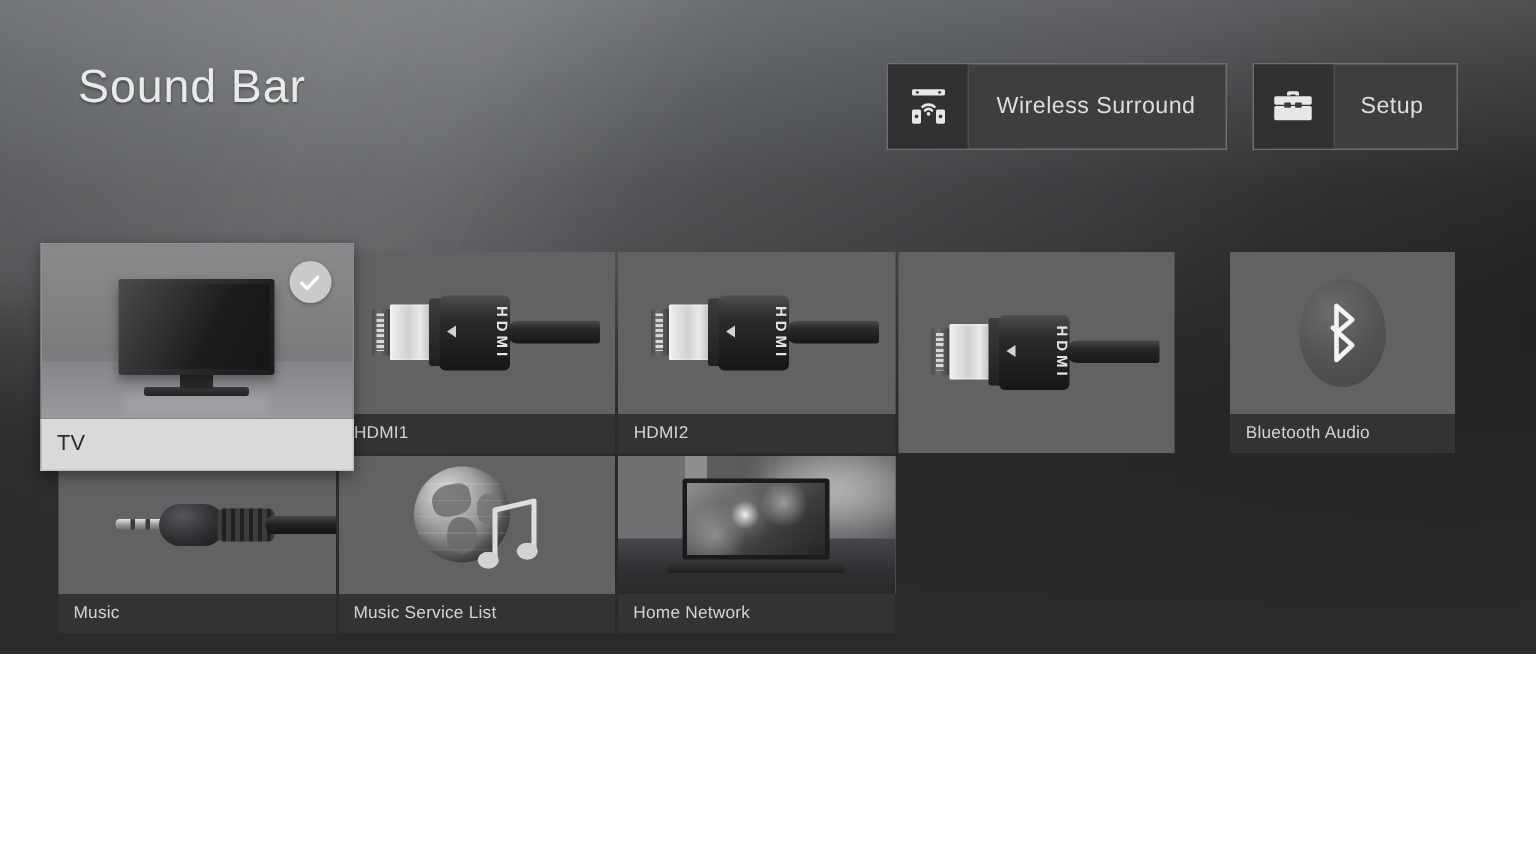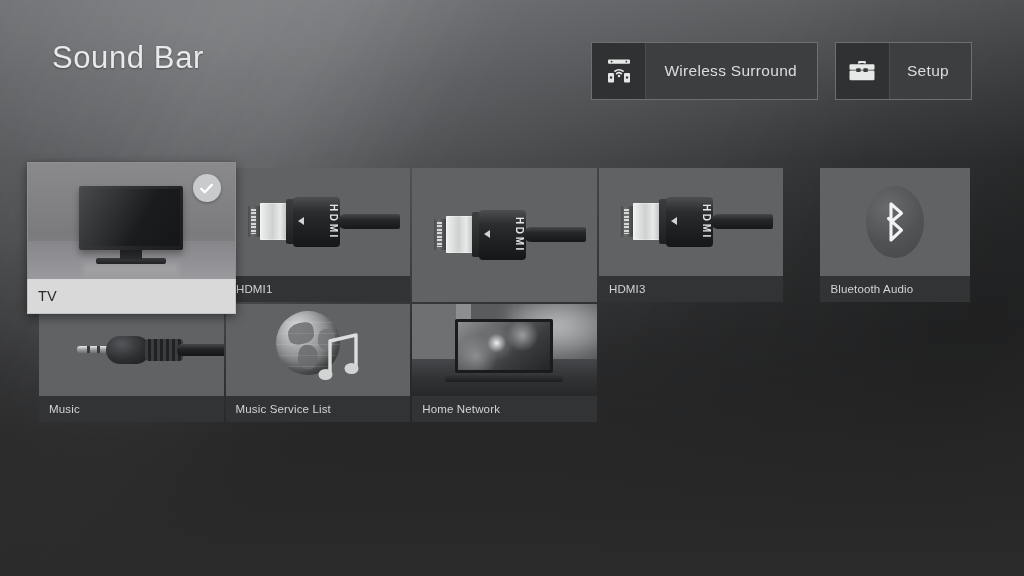--- a/index.html
+++ b/index.html
@@ -8,21 +8,21 @@
   html, body {
     width: 1024px;
     height: 576px;
     overflow: hidden;
     font-family: "Liberation Sans", sans-serif;
   }
 
   #screen {
     position: relative;
     width: 1024px;
-    height: 576px;
+    height: 436px;
     background: #be185d;
     overflow: hidden;
   }
 
   
   .bg-base {
     position: absolute;
     inset: 0;
     background:
       radial-gradient(ellipse 900px 520px at 18% 4%, #6e7073 0%, #5c5e61 22%, #4a4c4e 42%, #3a3b3d 62%, #2e2f30 80%, #2a2b2c 100%);
@@ -533,37 +533,37 @@
               <div class="h-tip"></div>
                 <div class="h-metal"></div>
                 <div class="h-collar"></div>
               <div class="h-body"></div>
                 <div class="h-tri"></div>
               <div class="h-text">HDMI</div>
               <div class="h-cable"></div>
             </div>
           </div>
         </div>
+        <div class="caption">HDMI2</div>
       </div>
 
       <div class="cell">
         <div class="thumb">
           <div class="hdmi-art">
             <div class="hdmi-wrap">
               <div class="h-tip"></div>
                 <div class="h-metal"></div>
                 <div class="h-collar"></div>
               <div class="h-body"></div>
                 <div class="h-tri"></div>
               <div class="h-text">HDMI</div>
               <div class="h-cable"></div>
             </div>
           </div>
         </div>
-        <div class="caption">HDMI3</div>
       </div>
 
       <div class="cell">
         <div class="thumb">
           <div class="bt-art">
             <div class="bt-oval">
               <svg width="30" height="44" viewBox="0 0 30 44" aria-hidden="true">
                 <path d="M11 4 L11 40 L21.5 30.2 L8.5 18.5 M11 22 L21.5 13.2 L11 4" stroke="#f2f3f3" stroke-width="3.1" fill="none" stroke-linecap="round" stroke-linejoin="round"></path>
               </svg>
             </div>

